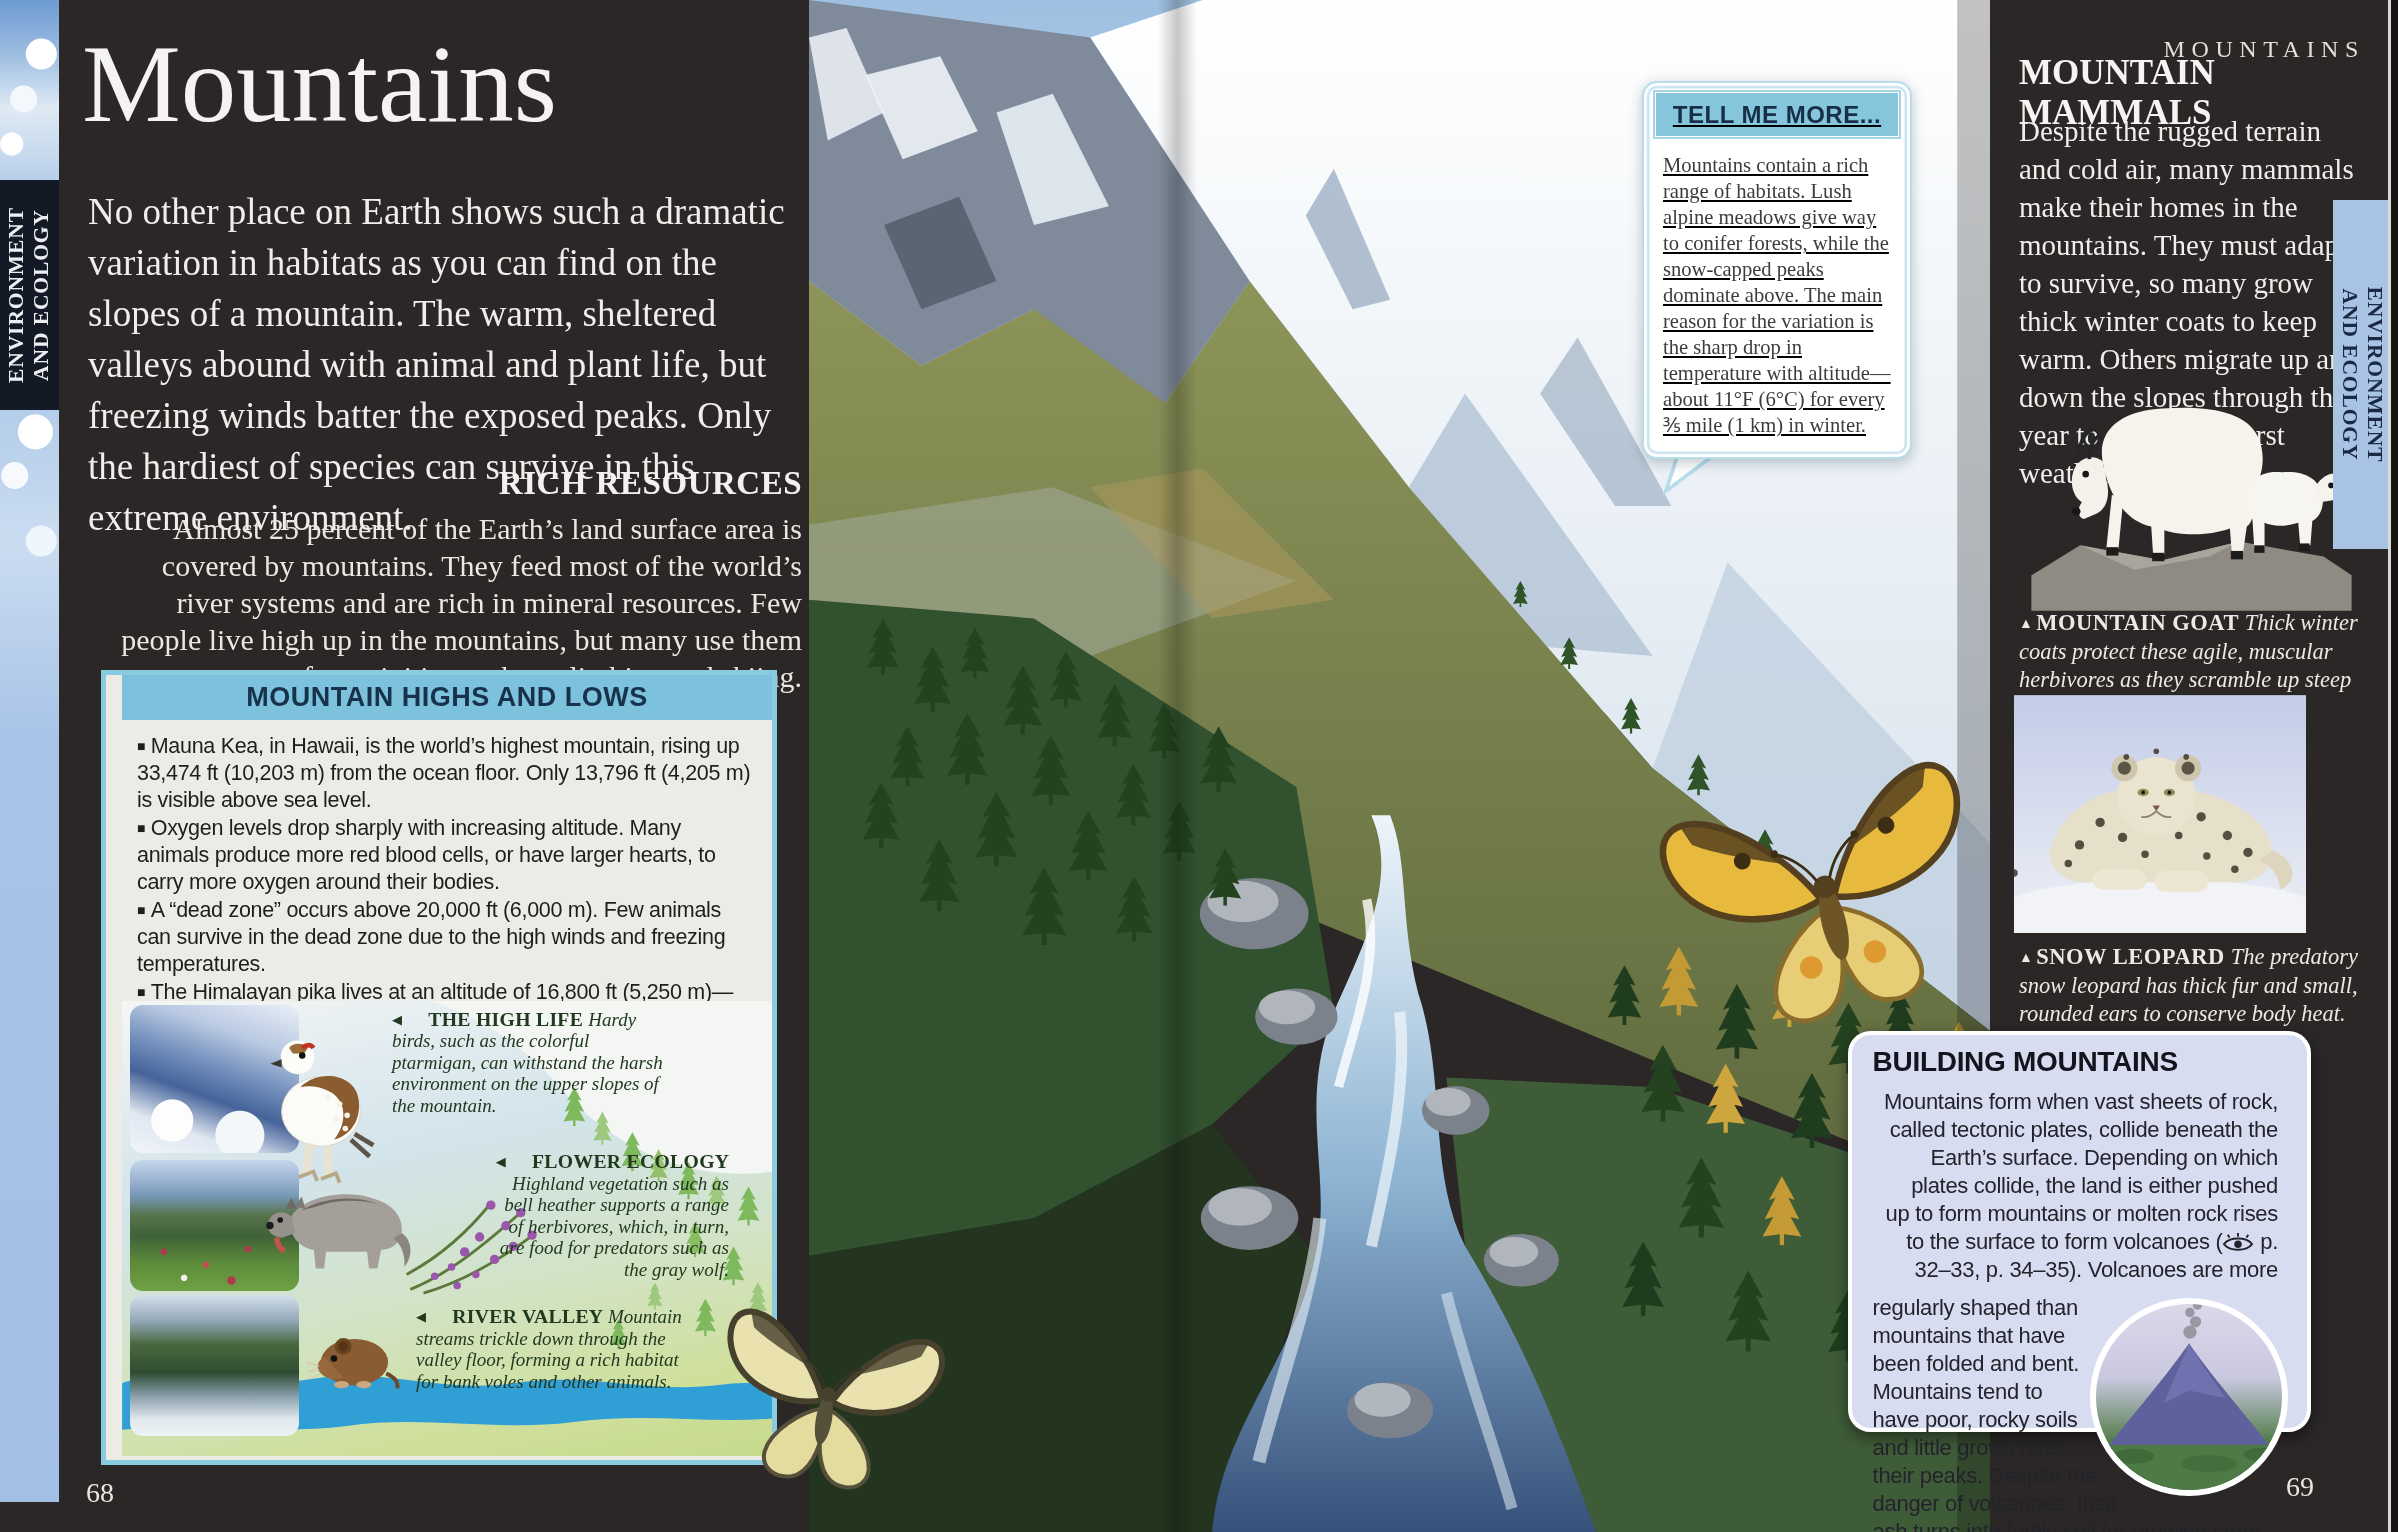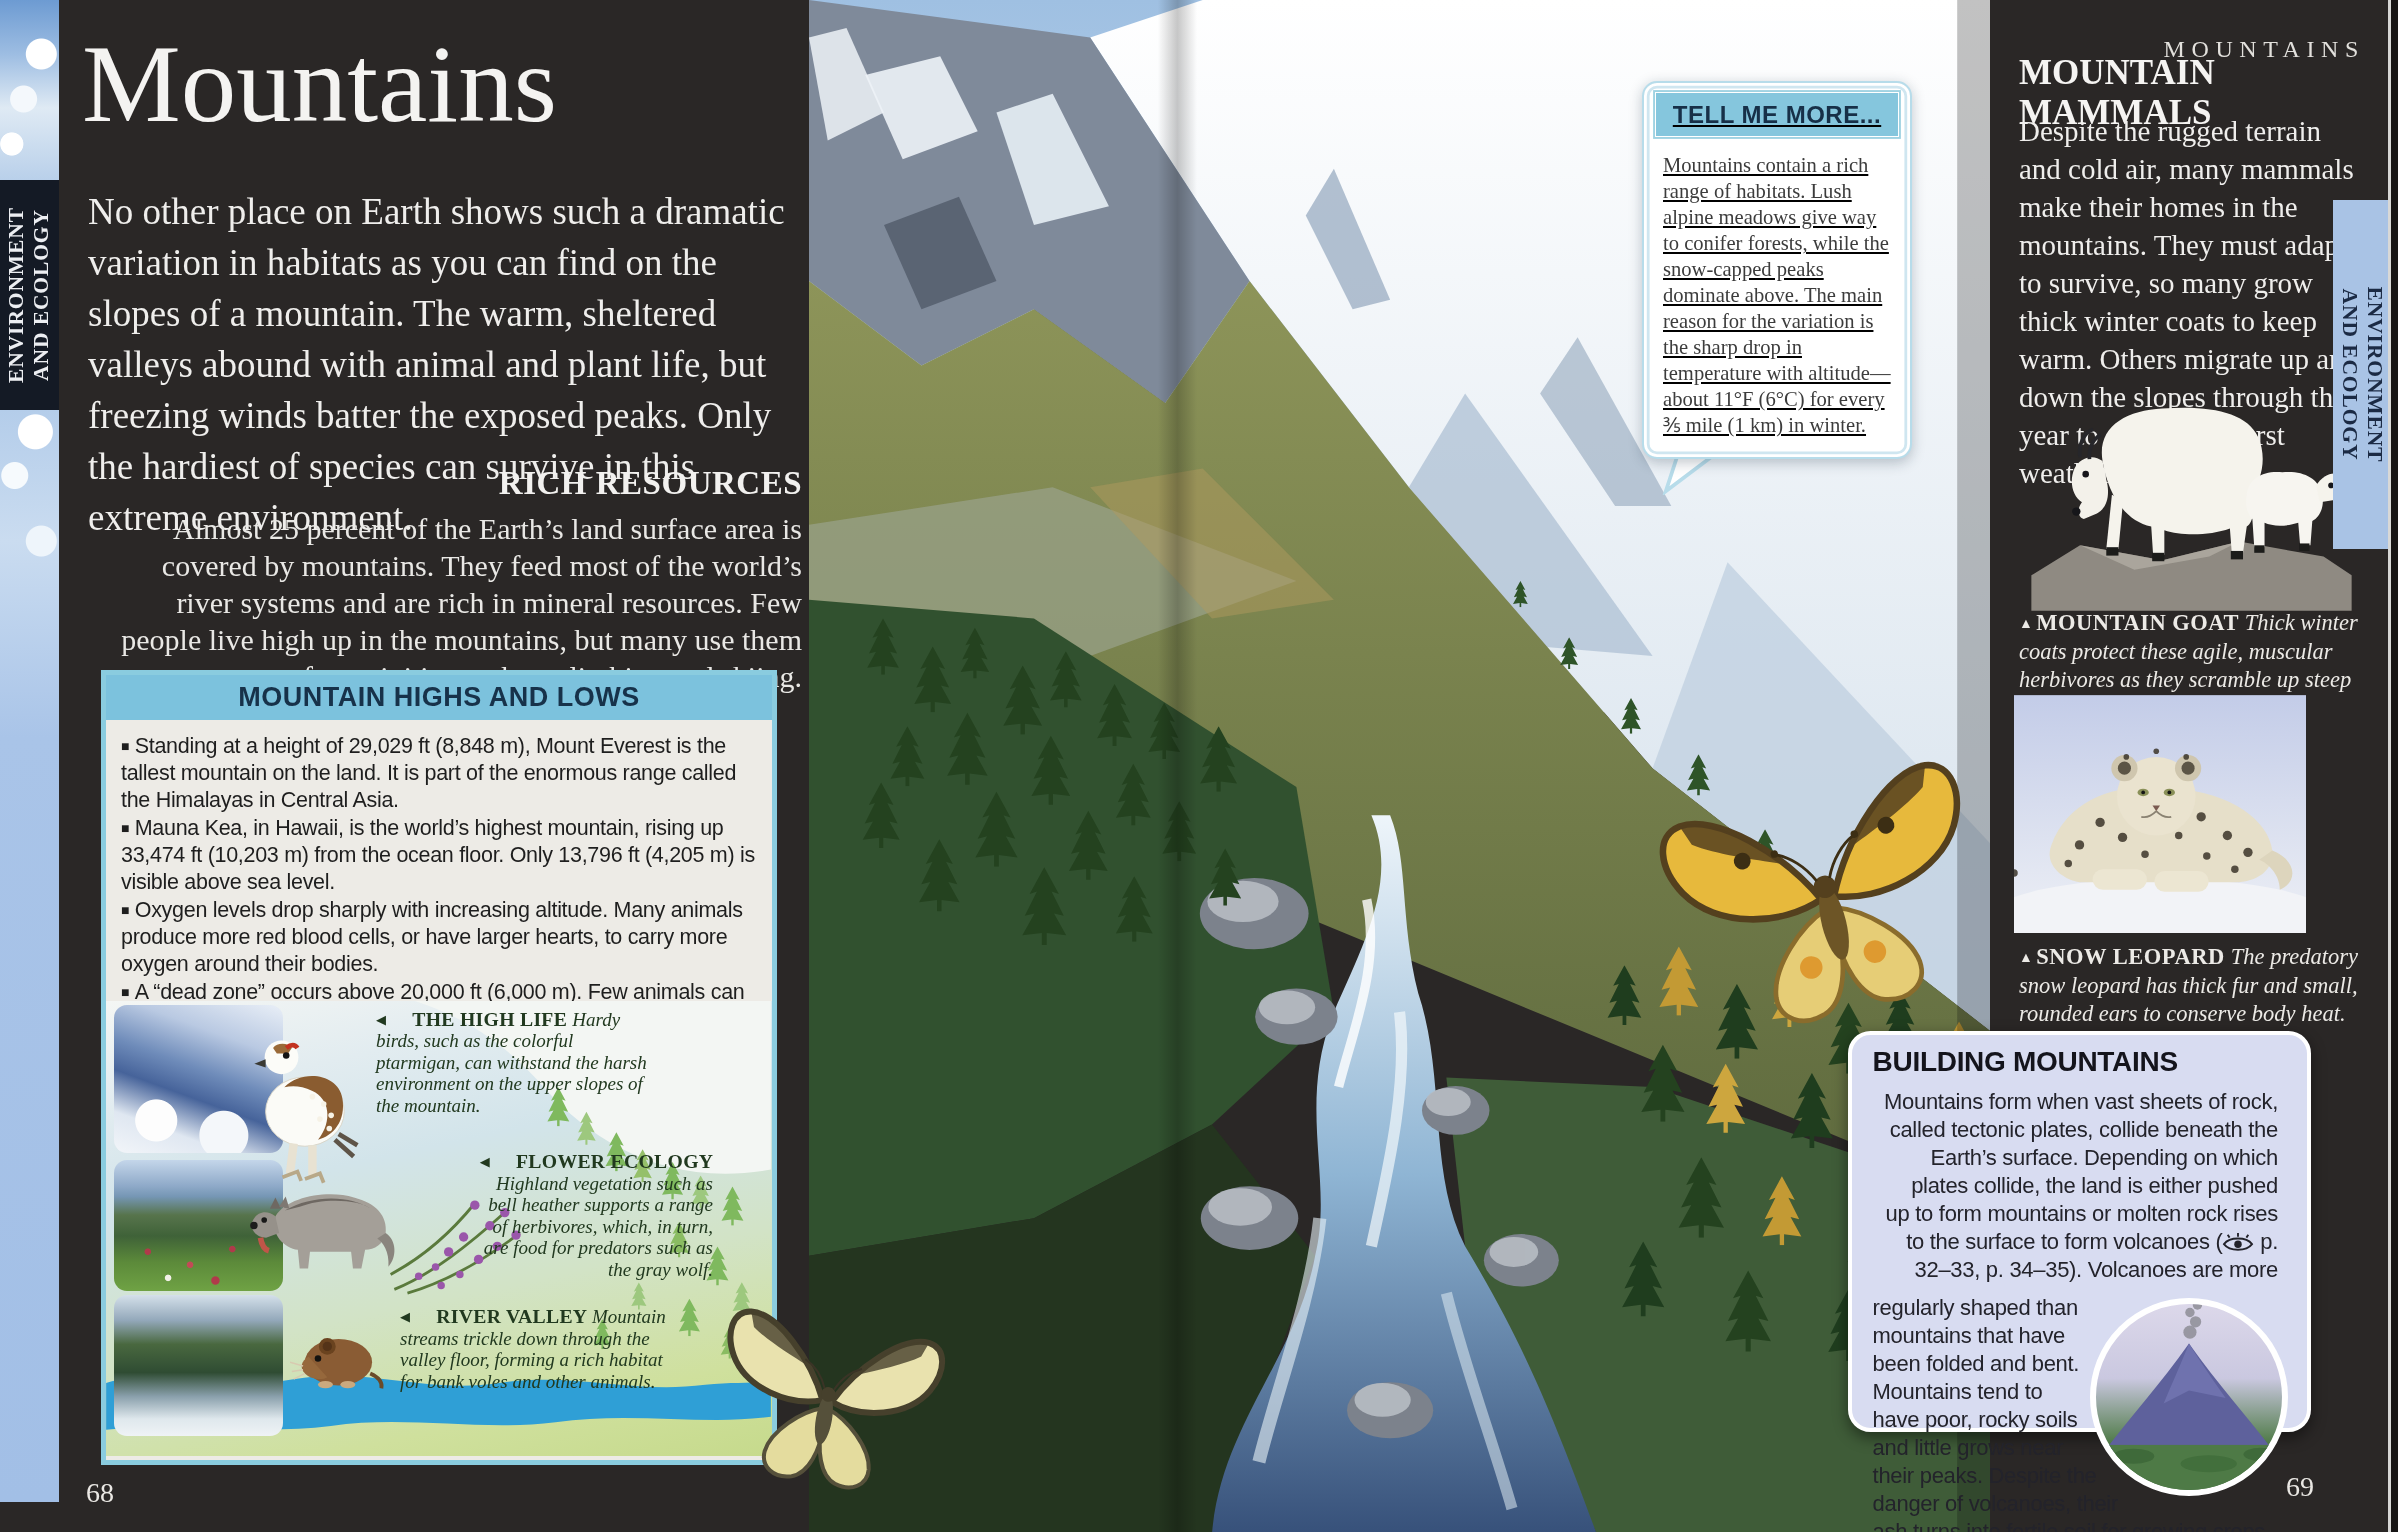--- a/index.html
+++ b/index.html
@@ -32,21 +32,21 @@
   .rich-head{left:150px;top:465px;width:652px;text-align:right;color:#f2f1ef;
     font-size:33px;font-weight:bold;letter-spacing:0.5px;}
   .rich-body{left:103px;top:510px;width:699px;text-align:right;color:#e9e8e5;
     font-size:30px;line-height:37px;}
   .pagenum{color:#e9e7e3;font-size:28px;}
   .pn-left{left:86px;top:1477px;}
   .pn-right{left:2286px;top:1471px;}
 
   
   .hl-box{left:101px;top:670px;width:676px;height:795px;border:5.6px solid #8accdf;
-    background:#edebe6;box-sizing:border-box;z-index:4;}
+    background:#edebe6;box-sizing:border-box;z-index:4;padding-left:16px;}
   .hl-band{height:45px;background:#7cc2dd;display:flex;align-items:center;justify-content:center;}
   .hl-band span{font-family:"Liberation Sans",sans-serif;font-weight:bold;font-size:27px;
     color:#17324a;letter-spacing:0.5px;}
   .hl-facts{padding:13px 17px 5.6px 15px;height:281px;box-sizing:border-box;}
   .hl-facts .fact{font-family:"Liberation Sans",sans-serif;font-size:21.5px;line-height:27px;
     color:#1e1e1e;margin-bottom:0.9px;letter-spacing:-0.3px;}
   .sq{font-size:14px;vertical-align:1.9px;margin-right:5.6px;}
   .hl-diagram{position:relative;height:455px;
     background:linear-gradient(168deg,#f4f6f4 0%,#e2ecf0 18%,#d2e4ea 36%,#d2e3c6 62%,#cfe09d 84%,#c6da8c 100%);
     overflow:hidden;}
@@ -273,21 +273,20 @@
   <p class="abs intro" style="margin:0;">No other place on Earth shows such a dramatic variation in habitats as you can find on the slopes of a mountain. The warm, sheltered valleys abound with animal and plant life, but freezing winds batter the exposed peaks. Only the hardiest of species can survive in this extreme environment.</p>
   <h2 class="abs rich-head" style="margin:0;">RICH RESOURCES</h2>
   <p class="abs rich-body" style="margin:0;">Almost 25 percent of the Earth’s land surface area is covered by mountains. They feed most of the world’s river systems and are rich in mineral resources. Few people live high up in the mountains, but many use them for activities such as climbing and skiing.</p>
   <div class="abs pagenum pn-left">68</div>
 
   <div class="abs hl-box">
     <div class="hl-band">
       <span>MOUNTAIN HIGHS AND LOWS</span>
     </div>
     <div class="hl-facts">
-      <div class="fact"><span class="sq">■</span><span>Standing at a height of 29,029 ft (8,848 m), Mount Everest is the tallest mountain on the land. It is part of the enormous range called the Himalayas in Central Asia.</span></div>
       <div class="fact"><span class="sq">■</span><span>Mauna Kea, in Hawaii, is the world’s highest mountain, rising up 33,474 ft (10,203 m) from the ocean floor. Only 13,796 ft (4,205 m) is visible above sea level.</span></div>
       <div class="fact"><span class="sq">■</span><span>Oxygen levels drop sharply with increasing altitude. Many animals produce more red blood cells, or have larger hearts, to carry more oxygen around their bodies.</span></div>
       <div class="fact"><span class="sq">■</span><span>A “dead zone” occurs above 20,000 ft (6,000 m). Few animals can survive in the dead zone due to the high winds and freezing temperatures.</span></div>
       <div class="fact"><span class="sq">■</span><span>The Himalayan pika lives at an altitude of 16,800 ft (5,250 m)—the highest of any known mammal in the world.</span></div>
     </div>
     <div class="hl-diagram">
       <svg class="layer" width="665" height="455" viewBox="0 0 710 486">
         <defs>
             <symbol id="tree2" viewBox="0 0 20 32">
               <path d="M10,0 L16,11 L13,10 L18,20 L14,19 L19,28 L11,27 L11,32 L9,32 L9,27 L1,28 L6,19 L2,20 L7,10 L4,11 Z"></path>

